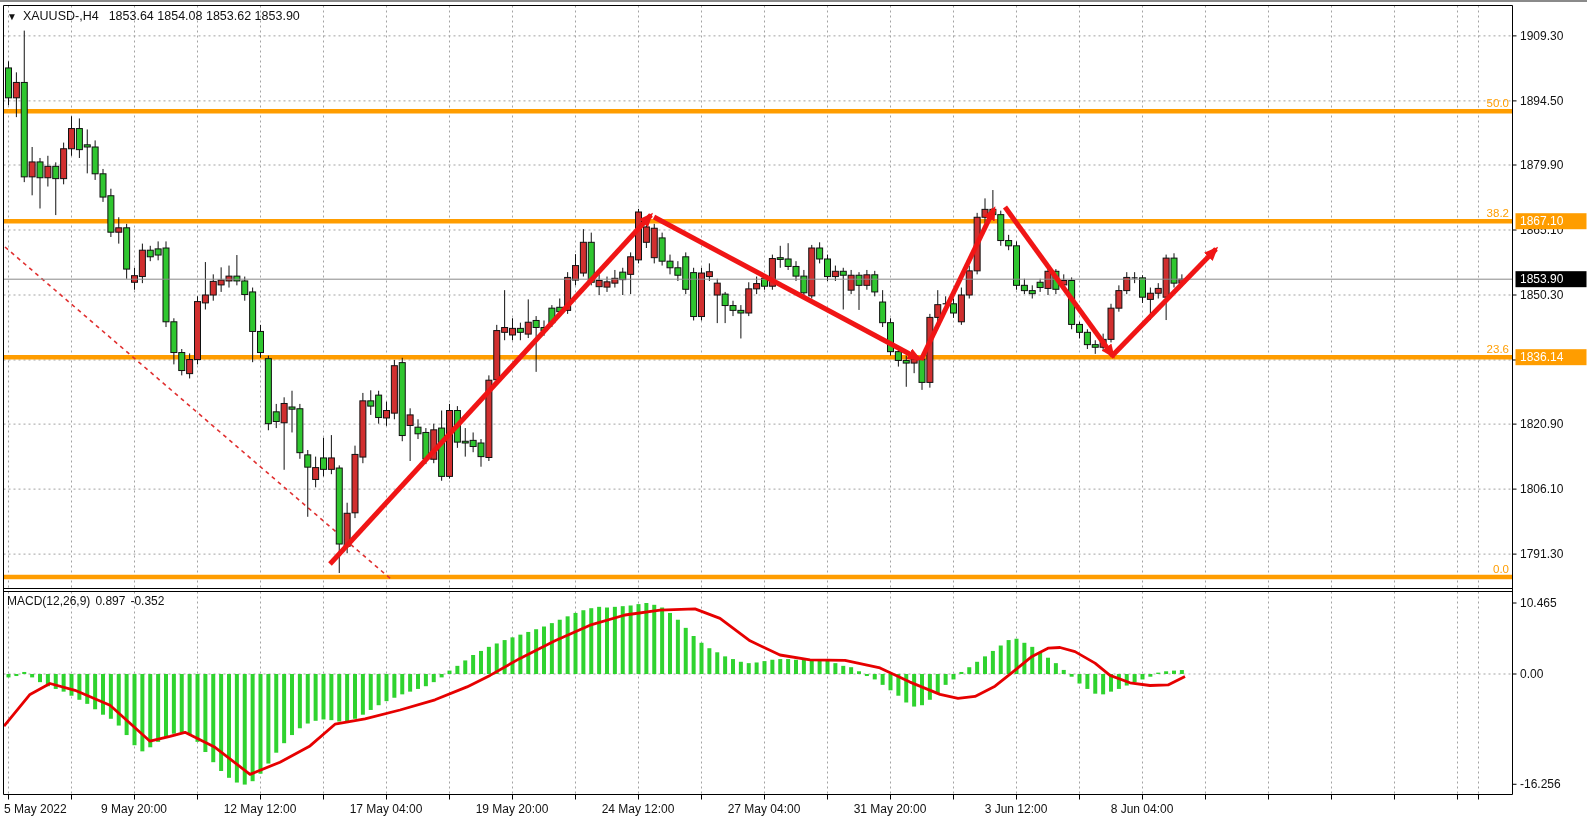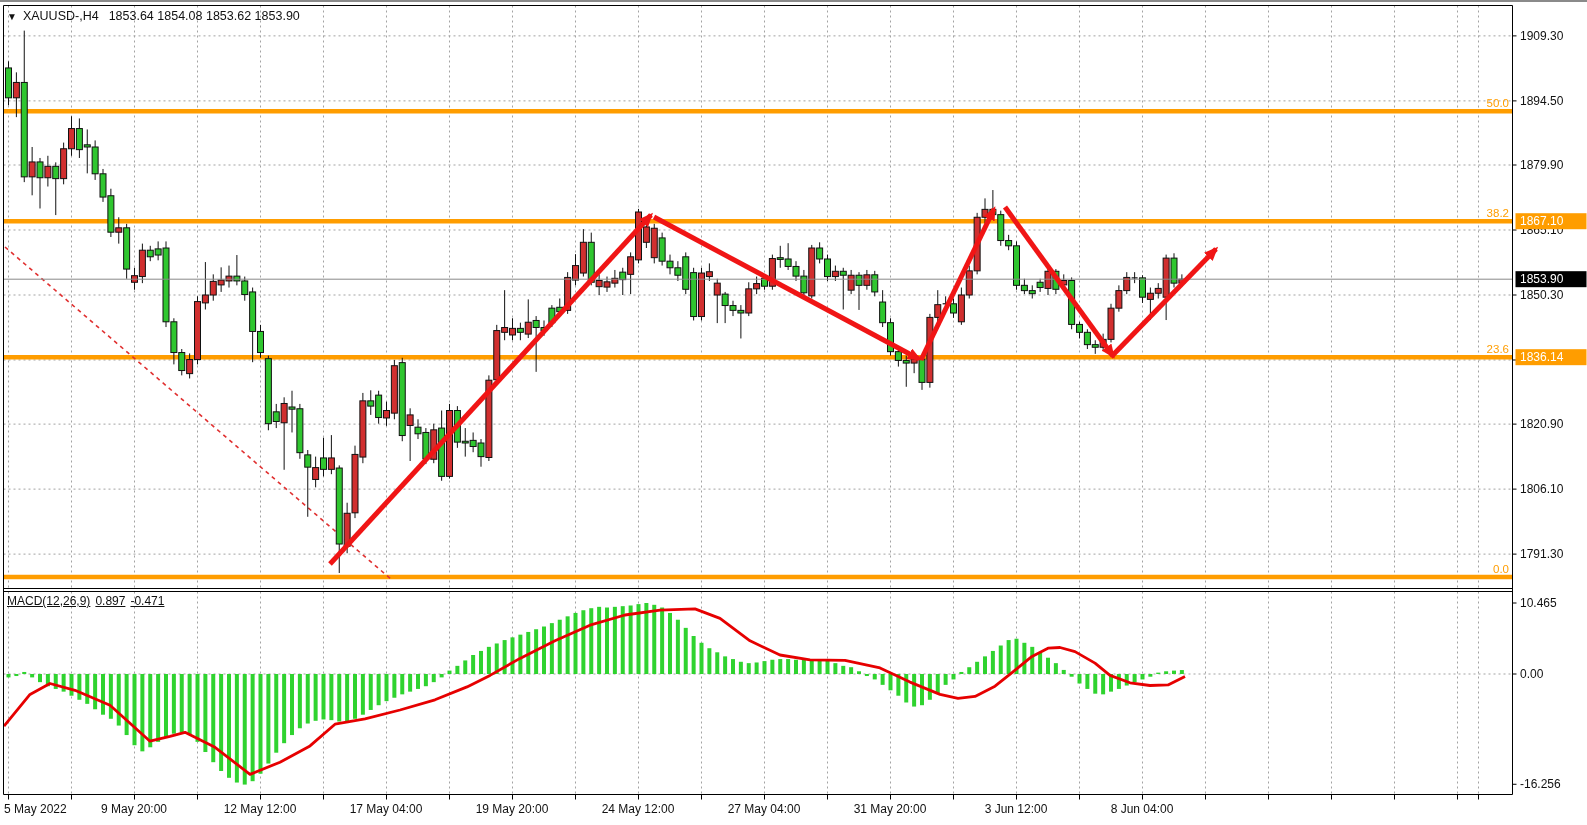--- a/index.html
+++ b/index.html
@@ -4,21 +4,21 @@
 <style>
   html,body{margin:0;padding:0;background:#fff;font-family:"Liberation Sans",sans-serif;}
   #wrap{position:relative;width:1587px;height:825px;background:#fff;overflow:hidden;
         border-top:2px solid #8a8a8a;box-sizing:border-box;}
   #chart-svg{position:absolute;left:0;top:0;}
   .overlay{position:absolute;color:#111;white-space:pre;}
   #title-bar{left:7px;top:7px;font-size:12.5px;}
   #title-bar .tri{font-size:10px;margin-right:6px;}
   #title-bar .sym{margin-right:10px;}
   #macd-label{left:7px;top:592px;font-size:12px;}
-  #macd-label span{margin-right:5px;text-decoration:underline;}
+  #macd-label span{margin-right:5px;}
 </style>
 </head>
 <body>
 
 <div id="wrap">
   <svg id="chart-svg" width="1587" height="825">
       <rect x="3.5" y="3.5" width="1509" height="583" fill="#fff"></rect>
       <rect x="3.5" y="589.5" width="1509" height="203" fill="#fff"></rect>
       <g stroke="#a3a3a3" stroke-width="1" stroke-dasharray="2,3">
         <line x1="8.5" y1="3.5" x2="8.5" y2="586.5"></line>
@@ -639,14 +639,14 @@
         <text x="386" y="811" font-size="12" fill="#111111" text-anchor="middle">17 May 04:00</text>
         <text x="512" y="811" font-size="12" fill="#111111" text-anchor="middle">19 May 20:00</text>
         <text x="638" y="811" font-size="12" fill="#111111" text-anchor="middle">24 May 12:00</text>
         <text x="764" y="811" font-size="12" fill="#111111" text-anchor="middle">27 May 04:00</text>
         <text x="890" y="811" font-size="12" fill="#111111" text-anchor="middle">31 May 20:00</text>
         <text x="1016" y="811" font-size="12" fill="#111111" text-anchor="middle">3 Jun 12:00</text>
         <text x="1142" y="811" font-size="12" fill="#111111" text-anchor="middle">8 Jun 04:00</text>
       </g>
     </svg>
   <div id="title-bar" class="overlay"><span class="tri">▼</span><span class="sym">XAUUSD-,H4</span><span>1853.64 1854.08 1853.62 1853.90</span></div>
-  <div id="macd-label" class="overlay"><span>MACD(12,26,9)</span><span>0.897</span><span>-0.471</span></div>
+  <div id="macd-label" class="overlay"><span>MACD(12,26,9)</span><span>0.897</span><span>-0.352</span></div>
 </div>
 
 </body></html>

